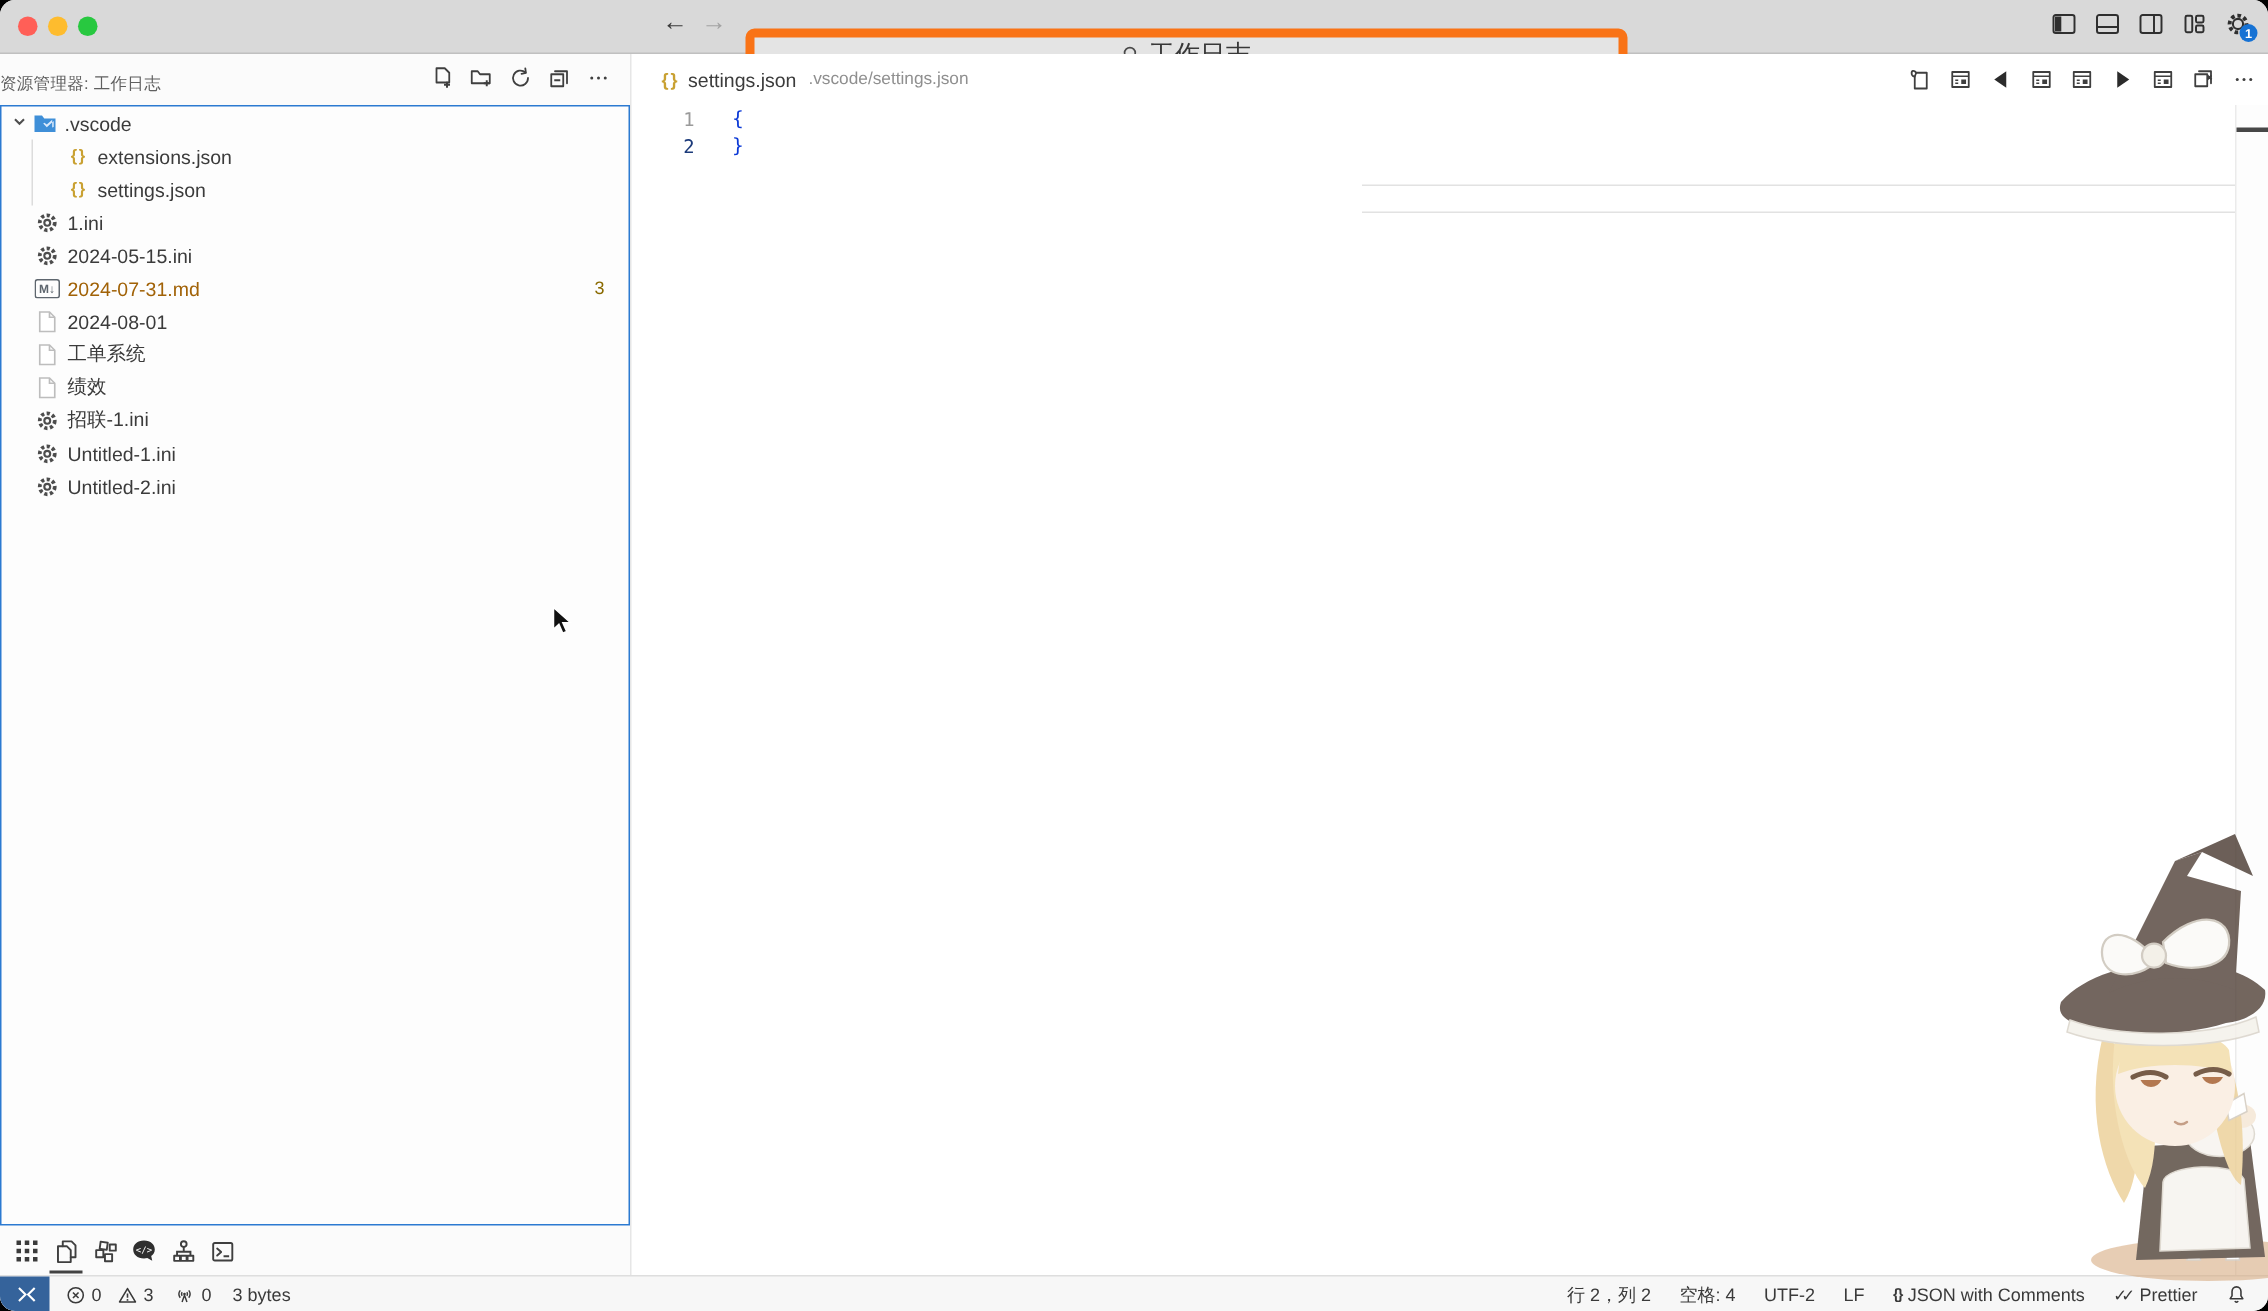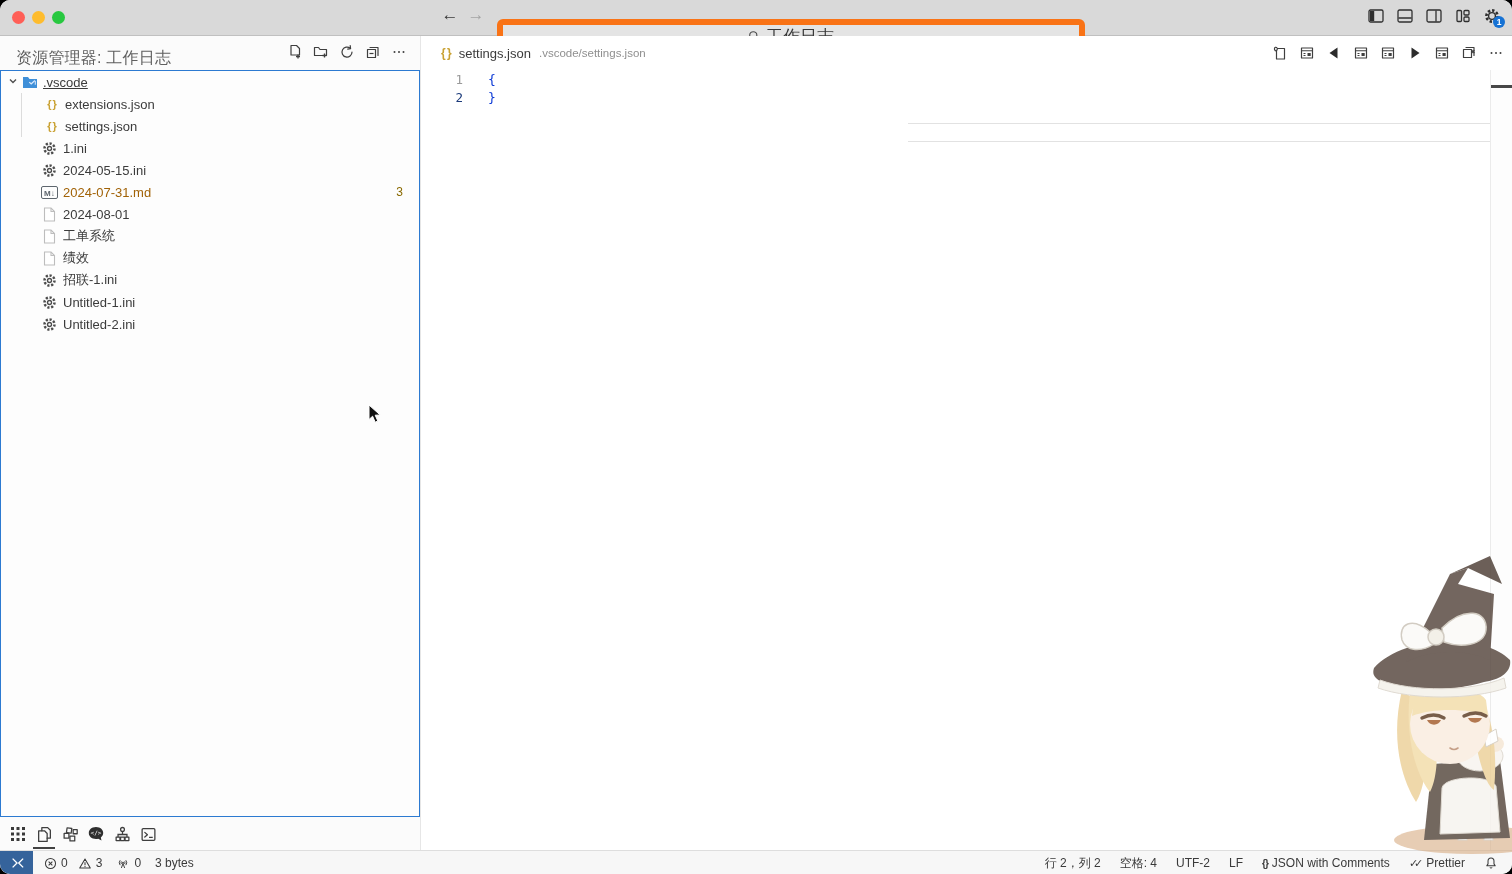--- a/index.html
+++ b/index.html
@@ -19,29 +19,29 @@
   .searchbox{position:absolute;left:497px;top:19px;width:576px;height:22px;background:#e4e4e4;
     border:6px solid #f97316;border-radius:6px;display:flex;align-items:center;justify-content:center;
     gap:5px;font-size:17px;color:#383838;}
   .tb-icons{position:absolute;right:10px;top:6px;display:flex;gap:9px;align-items:center;}
   .tb-icons .icon16{position:relative;width:20px;height:20px;display:flex;align-items:center;justify-content:center;}
   .gear-badge{position:absolute;right:-3px;bottom:-2px;width:12px;height:12px;border-radius:50%;
     background:#1672d4;color:#fff;font-size:8.5px;display:flex;align-items:center;justify-content:center;font-weight:bold;}
   
   .sidebar{position:absolute;left:0;top:36px;width:420px;height:814px;background:#fbfbfb;}
   .sb-header{position:absolute;left:0;top:6px;width:420px;height:26px;}
-  .sb-title{position:absolute;left:16px;top:6px;font-size:16px;color:#5f5f5f;letter-spacing:.2px;}
+  .sb-title{position:absolute;left:0;top:6px;font-size:11px;color:#5f5f5f;letter-spacing:.2px;}
   .sb-actions{position:absolute;right:12px;top:1px;display:flex;gap:8px;}
   .sb-actions .icon16,.ed-toolbar .icon16{width:18px;height:18px;display:flex;align-items:center;justify-content:center;border-radius:4px;}
   .tree-focus{position:absolute;left:0px;top:34px;width:418px;height:745px;border:1px solid #2c7ad1;background:#fdfdfd;}
   .tree{position:absolute;left:1px;top:35px;width:416px;}
   .tree-row{position:relative;height:22px;display:flex;align-items:center;font-size:13px;color:#3b3b3b;cursor:default;}
   .tree-row .chev{width:16px;margin-left:4px;text-align:center;color:#505050;font-size:10px;}
-  .tree-row.lvl0{padding-left:40px;}
-  .tree-row.lvl0.folder{padding-left:0;text-decoration:underline;}
+  .tree-row.lvl0{padding-left:22px;}
+  .tree-row.lvl0.folder{padding-left:0;}
   .tree-row.lvl1{padding-left:42px;}
   .tico{width:17px;height:16px;margin-right:5px;display:inline-flex;align-items:center;justify-content:center;flex:none;}
   .tico.json{color:#c9a132;font-weight:bold;font-size:11px;letter-spacing:-1px;}
   .tico.markdown{color:#5e666e;}
   .tlabel{white-space:nowrap;}
   .tree-row.warn .tlabel{color:#a16207;}
   .tbadge{position:absolute;right:14px;font-size:12px;color:#8a6a00;}
   .indent-guide{position:absolute;left:21px;top:57px;width:1px;height:44px;background:#dcdcdc;}
   
   .activitybar{position:absolute;left:0;top:782px;width:420px;height:32px;display:flex;align-items:center;gap:6px;padding-left:8px;}

